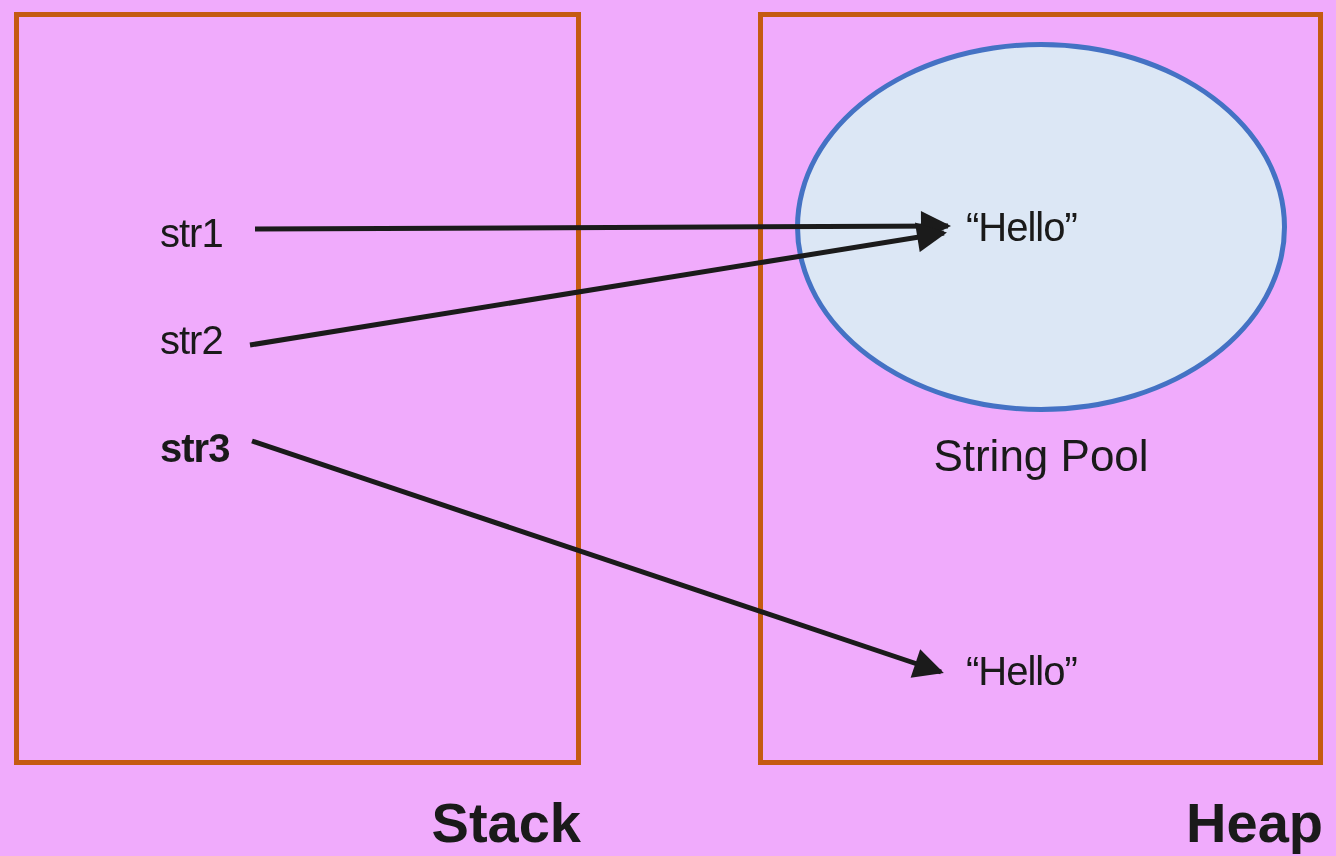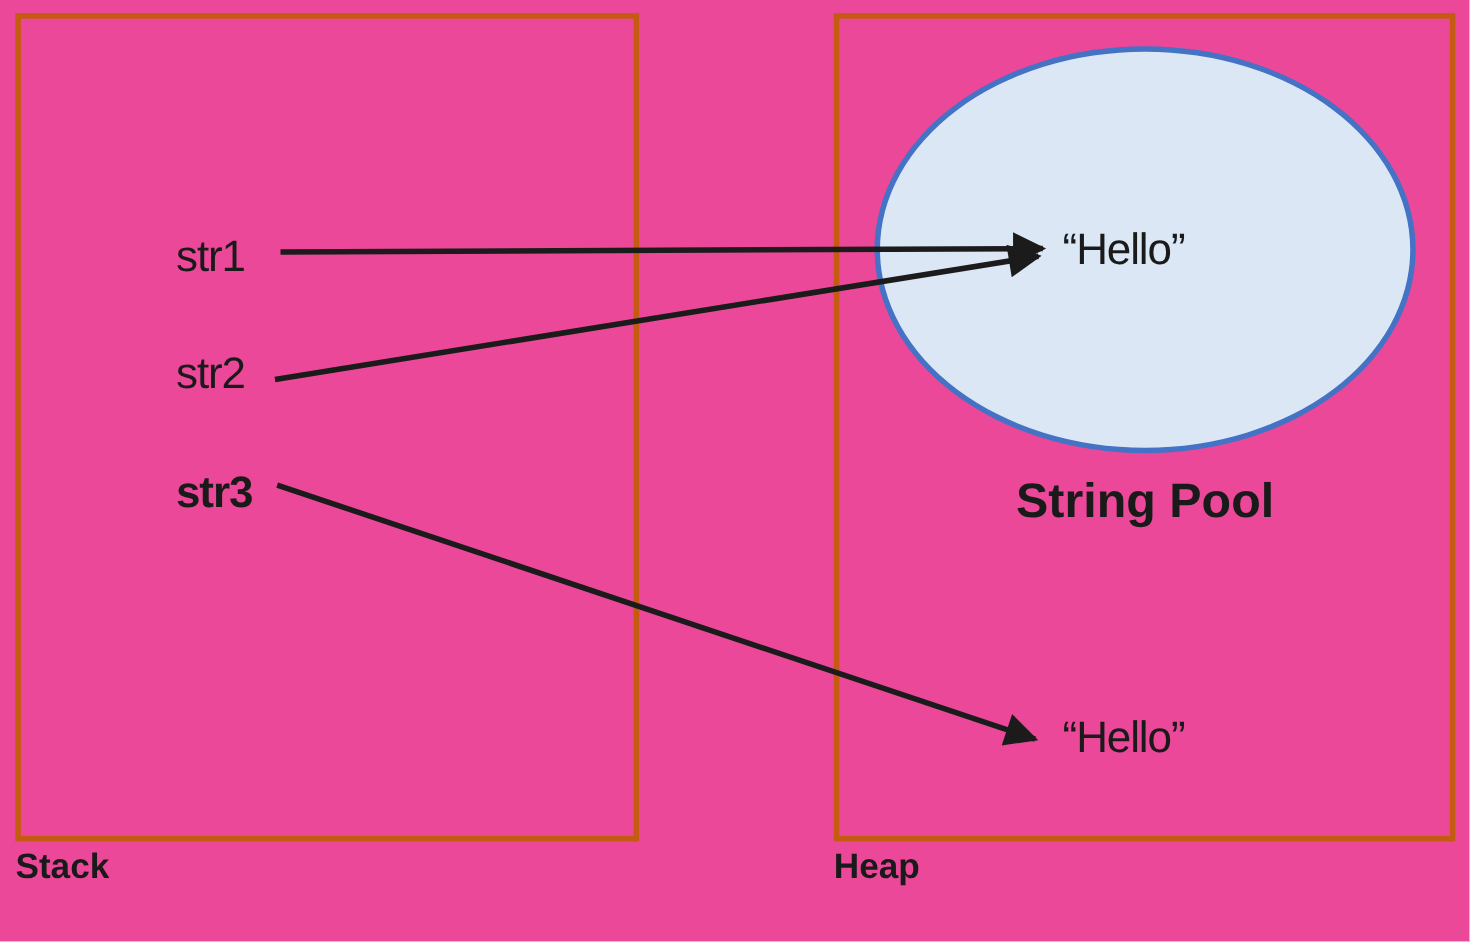--- a/index.html
+++ b/index.html
@@ -12,21 +12,21 @@
   * { margin: 0; padding: 0; box-sizing: border-box; }
   html, body { background: #ffffff; }
   body {
     font-family: "Liberation Sans", "DejaVu Sans", sans-serif;
     color: var(--text);
   }
   .canvas {
     position: relative;
     width: 1336px;
     height: 856px;
-    background: #ec4899;
+    background: #f0abfc;
     overflow: hidden;
   }
   .memory-box {
     position: absolute;
     border: 5px solid var(--box-border);
     background: transparent;
     z-index: 1;
   }
   .stack-box { left: 14px; top: 12px; width: 567px; height: 753px; }
   .heap-box  { left: 758px; top: 12px; width: 565px; height: 753px; }
@@ -69,29 +69,29 @@
   }
   .hello-pool { top: 207px; }
   .hello-heap { top: 651px; }
   .pool-caption {
     position: absolute;
     left: 795px; top: 432px;
     width: 492px;
     text-align: center;
     font-size: 44px;
     line-height: 48px;
-    font-weight: bold;
+    font-weight: normal;
     color: var(--text);
     z-index: 4;
   }
   .box-caption {
     position: absolute;
-    top: 762px;
-    text-align: left;
-    font-size: 32px;
+    top: 798px;
+    text-align: right;
+    font-size: 56px;
     line-height: 50px;
     font-weight: bold;
     color: var(--text);
     z-index: 4;
   }
   .stack-caption { left: 14px; width: 567px; }
   .heap-caption  { left: 758px; width: 565px; }
 </style>
 </head>
 <body>

